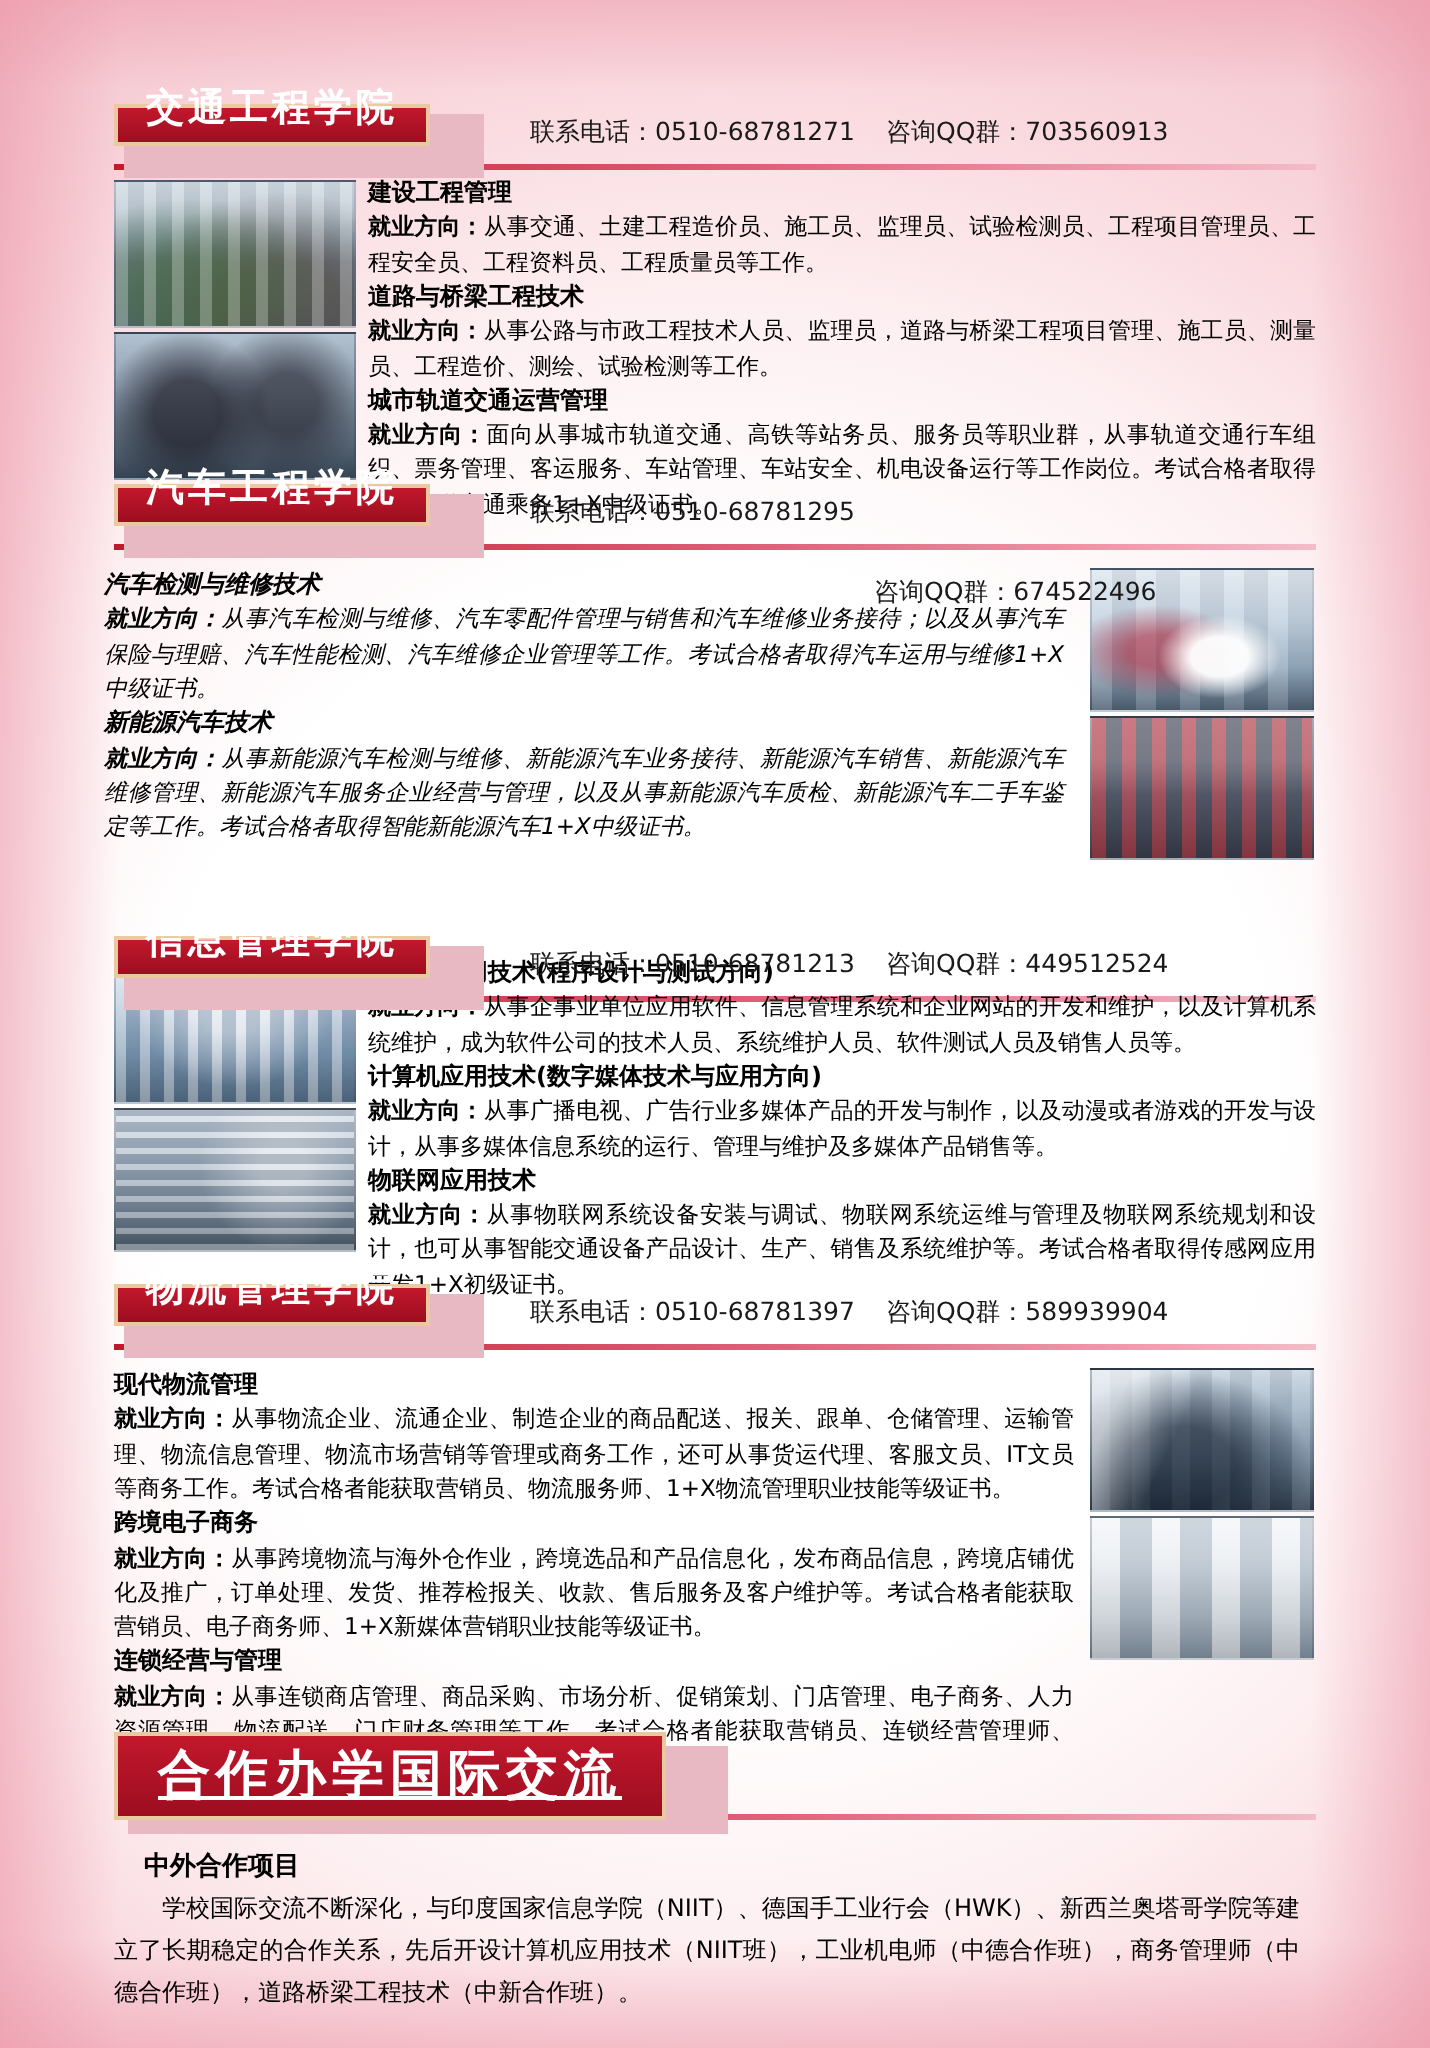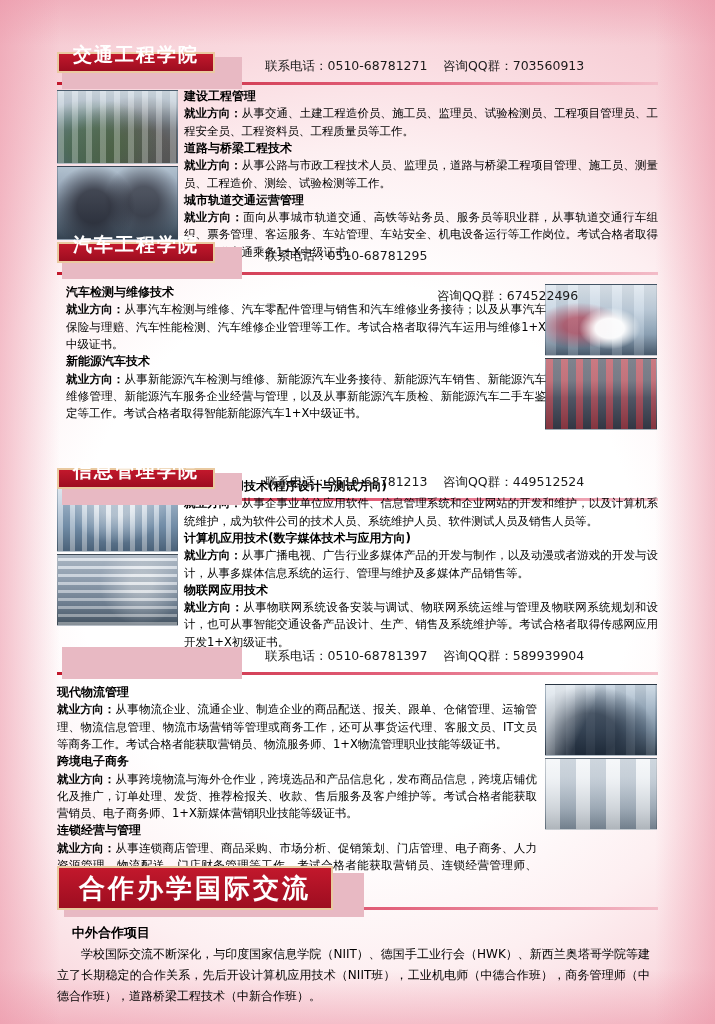--- a/index.html
+++ b/index.html
@@ -224,20 +224,21 @@
     z-index: 3;
   }
   .big-banner-text {
     color: #fff;
     font-size: 26px;
     font-weight: bold;
     letter-spacing: 3px;
     line-height: 1;
     white-space: nowrap;
     font-family: "DejaVu Sans", sans-serif;
+    text-decoration: underline;
   }
   .big-shadow {
     position: absolute;
     left: 64px;
     top: 7px;
     width: 300px;
     height: 44px;
     background: #e8b9c3;
     z-index: 1;
   }
@@ -314,21 +315,21 @@
         </div>
         <div class="head-contact" style="left:265px;">联系电话：0510-68781295</div>
         <div class="head-contact" style="left:437px;margin-top:40px;">咨询QQ群：674522496</div>
       </div>
     </div>
 
     <div style="position:relative; height:150px; margin-top:6px;">
       <div class="photo ph-car" style="left:545px; top:0px; width:112px; height:72px;"></div>
       <div class="photo ph-crowd" style="left:545px; top:74px; width:112px; height:72px;"></div>
 
-      <div style="position:absolute; left:66px; top:0px; width:480px;">
+      <div style="position:absolute; left:52px; top:0px; width:480px;font-style:italic;">
         <div>
           <div class="maj-title">汽车检测与维修技术</div>
           <div class="maj-text"><b>就业方向：</b><span>从事汽车检测与维修、汽车零配件管理与销售和汽车维修业务接待；以及从事汽车保险与理赔、汽车性能检测、汽车维修企业管理等工作。考试合格者取得汽车运用与维修1+X中级证书。</span></div>
         </div>
         <div>
           <div class="maj-title">新能源汽车技术</div>
           <div class="maj-text"><b>就业方向：</b><span>从事新能源汽车检测与维修、新能源汽车业务接待、新能源汽车销售、新能源汽车维修管理、新能源汽车服务企业经营与管理，以及从事新能源汽车质检、新能源汽车二手车鉴定等工作。考试合格者取得智能新能源汽车1+X中级证书。</span></div>
         </div>
       </div>
     </div>
@@ -362,20 +363,23 @@
           <div class="maj-title">物联网应用技术</div>
           <div class="maj-text"><b>就业方向：</b><span>从事物联网系统设备安装与调试、物联网系统运维与管理及物联网系统规划和设计，也可从事智能交通设备产品设计、生产、销售及系统维护等。考试合格者取得传感网应用开发1+X初级证书。</span></div>
         </div>
       </div>
     </div>
 
     <div style="position:relative; height:40px;">
       <div class="sec-head" style="position:absolute; left:0; top:4px; width:715px;">
         <div class="banner-shadow"></div>
         <div class="head-rule"></div>
+        <div class="banner">
+          <span class="banner-text">物流管理学院</span>
+        </div>
         <div class="head-contact" style="left:265px;">联系电话：0510-68781397</div>
         <div class="head-contact" style="left:443px;">咨询QQ群：589939904</div>
       </div>
     </div>
 
     <div style="position:relative; height:168px; margin-top:6px;">
       <div class="photo ph-train" style="left:545px; top:0px; width:112px; height:72px;"></div>
       <div class="photo ph-plat" style="left:545px; top:74px; width:112px; height:72px;"></div>
 
       <div style="position:absolute; left:57px; top:0px; width:480px;">

